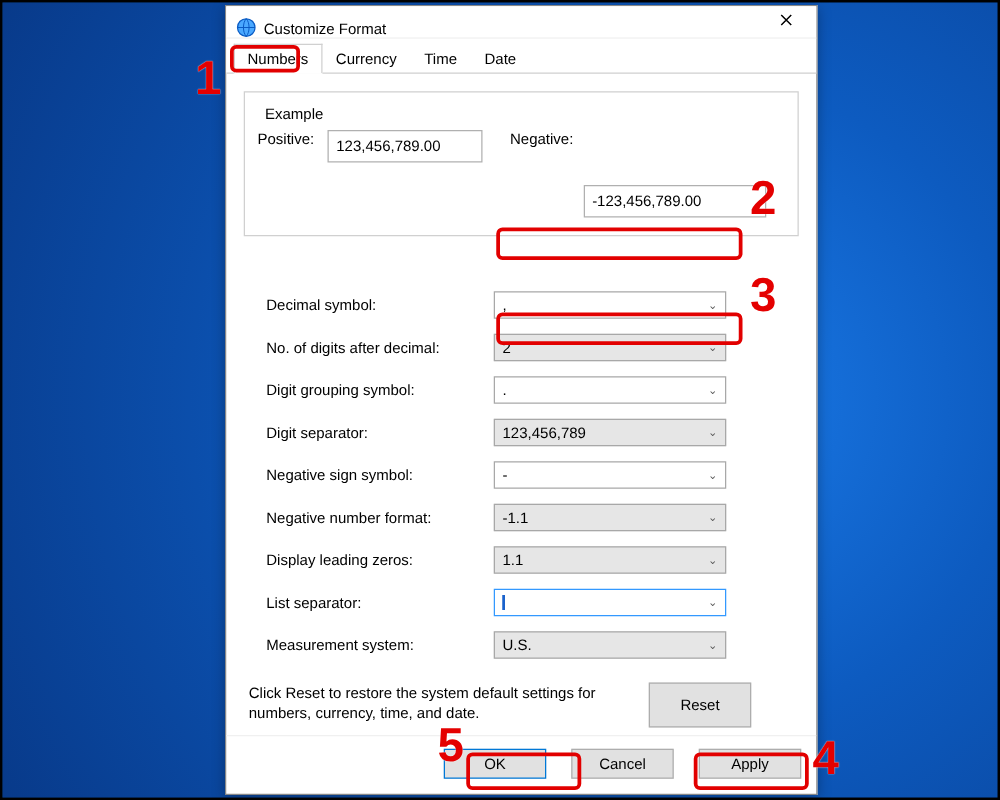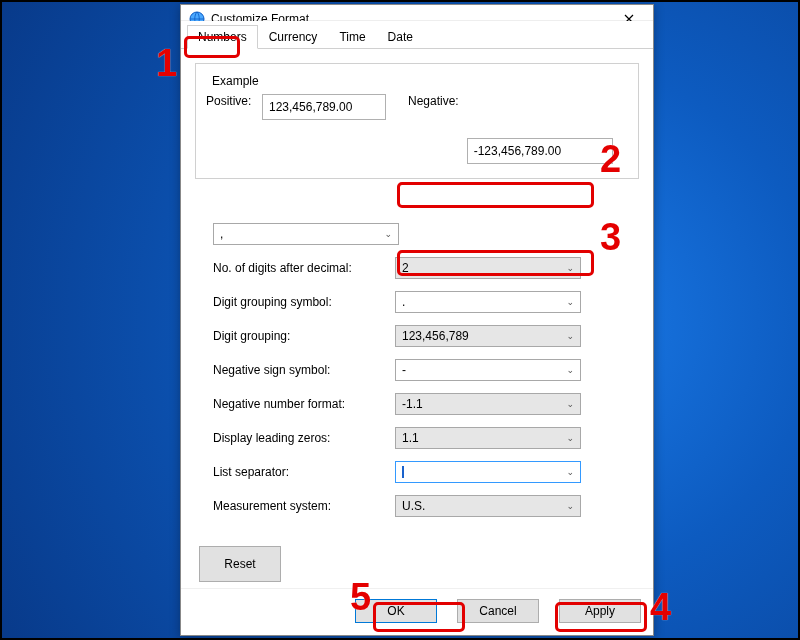--- a/index.html
+++ b/index.html
@@ -25,23 +25,23 @@
   top: 2px;
   width: 474px;
   height: 632px;
   background: #ffffff;
   border: 1px solid #888;
   box-shadow: 0 2px 10px rgba(0,0,0,0.3);
   display: flex;
   flex-direction: column;
 }
 .titlebar {
-  height: 16px;
-  display: flex;
-  align-items: center;
+  height: 26px;
+  display: flex;
+  align-items: flex-end;
   padding: 12px 2px 0 8px;
   background: #fff;
   border-bottom: 1px solid #eee;
 }
 .title-icon {
   width: 16px; height: 16px;
   margin-right: 6px;
   display: inline-flex;
 }
 .title-text { flex: 1; font-size: 12px; }
@@ -235,20 +235,21 @@
           <label>Positive:</label>
           <input class="example-input" style="width: 124px;" readonly="" value="123,456,789.00">
           <label style="margin-left:14px">Negative:</label>
           <input class="example-input" style="width: 146px; margin-top: 44px;" readonly="" value="-123,456,789.00">
         </div>
       </div>
 
       <div class="settings">
 
         <div class="setting-row">
+          <span class="lbl">Decimal symbol:</span>
           <div class="combo white">
             <span>,</span>
             <span class="caret">⌄</span>
           </div>
         </div>
 
         <div class="setting-row">
           <span class="lbl">No. of digits after decimal:</span>
           <div class="combo">
             <span>2</span>
@@ -258,21 +259,21 @@
 
         <div class="setting-row">
           <span class="lbl">Digit grouping symbol:</span>
           <div class="combo white">
             <span>.</span>
             <span class="caret">⌄</span>
           </div>
         </div>
 
         <div class="setting-row">
-          <span class="lbl">Digit grouping:</span>
+          <span class="lbl">Digit separator:</span>
           <div class="combo">
             <span>123,456,789</span>
             <span class="caret">⌄</span>
           </div>
         </div>
 
         <div class="setting-row">
           <span class="lbl">Negative sign symbol:</span>
           <div class="combo white">
             <span>-</span>
@@ -309,20 +310,21 @@
           <span class="lbl">Measurement system:</span>
           <div class="combo">
             <span>U.S.</span>
             <span class="caret">⌄</span>
           </div>
         </div>
 
       </div>
 
       <div class="footer-note">
+        <span class="note">Click Reset to restore the system default settings for numbers, currency, time, and date.</span>
         <button class="reset-btn">Reset</button>
       </div>
 
     </div>
 
     <div class="button-row">
       <button class="dlg-btn default">OK</button>
       <button class="dlg-btn">Cancel</button>
       <button class="dlg-btn">Apply</button>
     </div>

